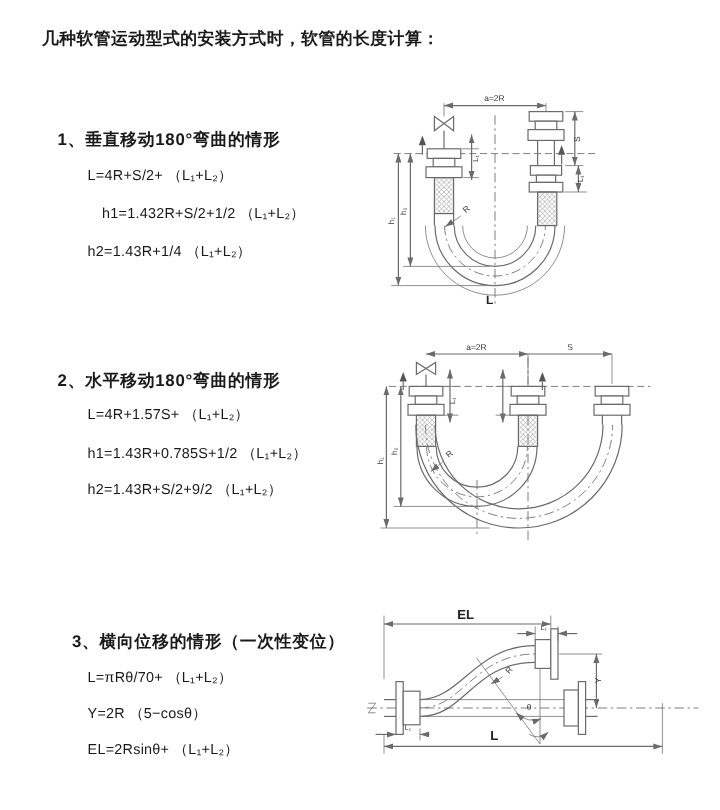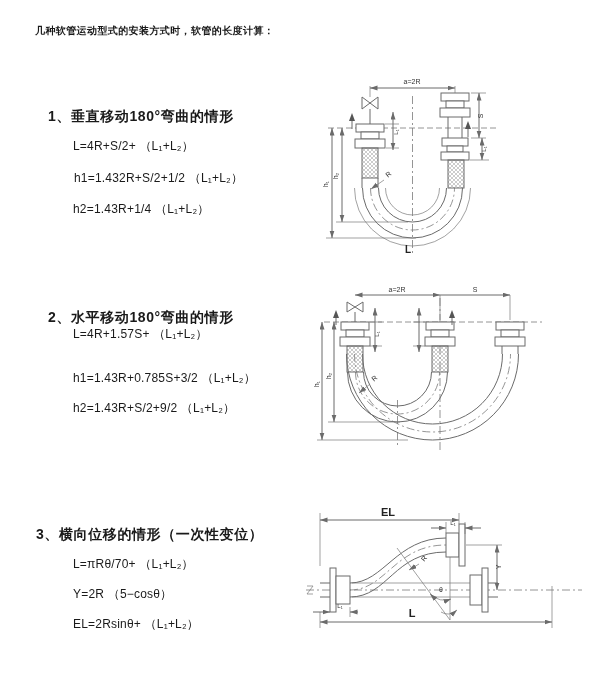--- a/index.html
+++ b/index.html
@@ -1,19 +1,19 @@
 <!DOCTYPE html>
 <html><head>
 <meta charset="utf-8">
 <style>
   html,body{margin:0;padding:0;background:#fff;}
   body{width:600px;height:675px;position:relative;overflow:hidden;
        font-family:"Liberation Sans",sans-serif;color:#1a1a1a;}
   .abs{position:absolute;white-space:nowrap;}
-  .title{font-size:10px;font-weight:600;letter-spacing:.4px;}
+  .title{font-size:14px;font-weight:600;letter-spacing:.4px;}
   .heading{font-size:14px;font-weight:600;letter-spacing:.6px;}
   .formula{font-size:12px;font-weight:500;letter-spacing:.2px;}
   
   svg .ln{stroke:#6b6b6b;stroke-width:1;fill:none;}
   svg .thin{stroke:#7a7a7a;stroke-width:.7;fill:none;}
   svg .dd{stroke:#7a7a7a;stroke-width:.8;fill:none;stroke-dasharray:8 3 2 3;}
   svg .dash{stroke:#7a7a7a;stroke-width:.8;fill:none;stroke-dasharray:6 3;}
   svg .wh{fill:#fff;stroke:#6b6b6b;stroke-width:1;}
   svg .hz{stroke:#6b6b6b;stroke-width:1;}
   svg .fa{fill:#555;stroke:none;}
@@ -25,29 +25,29 @@
 </style>
 </head>
 <body>
 
 <div>
 
   <div class="abs title" style="left:35px;top:24px">几种软管运动型式的安装方式时，软管的长度计算：</div>
 
   <div class="abs heading" style="left:48px;top:108px">1、垂直移动180°弯曲的情形</div>
   <div class="abs formula" style="left:73px;top:138px">L=4R+S/2+ （L₁+L₂）</div>
-  <div class="abs formula" style="left:74px;top:170px">h1=1.432R+S/2+1/2 （L₁+L₂）</div>
+  <div class="abs formula" style="left:85px;top:170px">h1=1.432R+S/2+1/2 （L₁+L₂）</div>
   <div class="abs formula" style="left:73px;top:201px">h2=1.43R+1/4 （L₁+L₂）</div>
 
   <div class="abs heading" style="left:48px;top:309px">2、水平移动180°弯曲的情形</div>
-  <div class="abs formula" style="left:73px;top:326px">L=4R+1.57S+ （L₁+L₂）</div>
-  <div class="abs formula" style="left:73px;top:370px">h1=1.43R+0.785S+3/2 （L₁+L₂）</div>
+  <div class="abs formula" style="left:73px;top:337px">L=4R+1.57S+ （L₁+L₂）</div>
+  <div class="abs formula" style="left:73px;top:370px">h1=1.43R+0.785S+1/2 （L₁+L₂）</div>
   <div class="abs formula" style="left:73px;top:400px">h2=1.43R+S/2+9/2 （L₁+L₂）</div>
 
-  <div class="abs heading" style="left:36px;top:526px">3、横向位移的情形（一次性变位）</div>
+  <div class="abs heading" style="left:60px;top:526px">3、横向位移的情形（一次性变位）</div>
   <div class="abs formula" style="left:73px;top:556px">L=πRθ/70+ （L₁+L₂）</div>
   <div class="abs formula" style="left:73px;top:586px">Y=2R （5−cosθ）</div>
   <div class="abs formula" style="left:73px;top:616px">EL=2Rsinθ+ （L₁+L₂）</div>
 
   <svg class="abs" style="left:310px;top:72px" width="230" height="185">
     <defs>
       <marker id="ar1" markerWidth="9" markerHeight="7" refX="7.5" refY="2.5" orient="auto-start-reverse" markerUnits="userSpaceOnUse">
         <path d="M0,0 L7.5,2.5 L0,5 Z" fill="#6b6b6b"></path>
       </marker>
       <pattern id="hat1" width="4" height="4" patternUnits="userSpaceOnUse">

